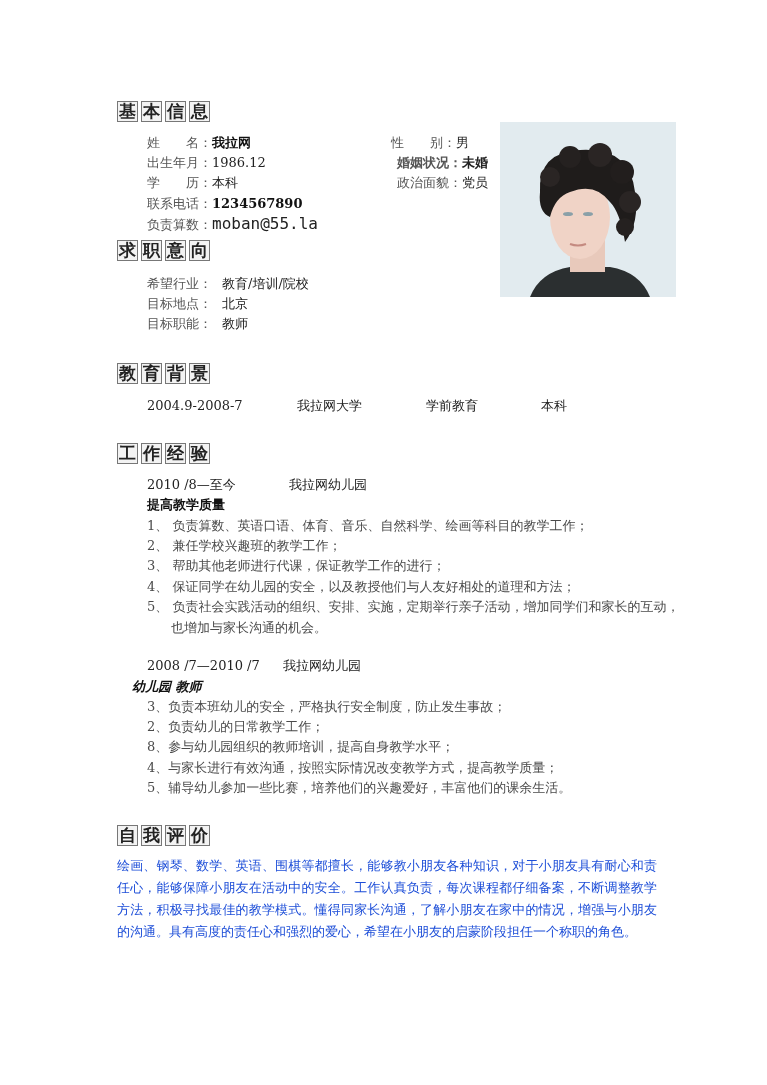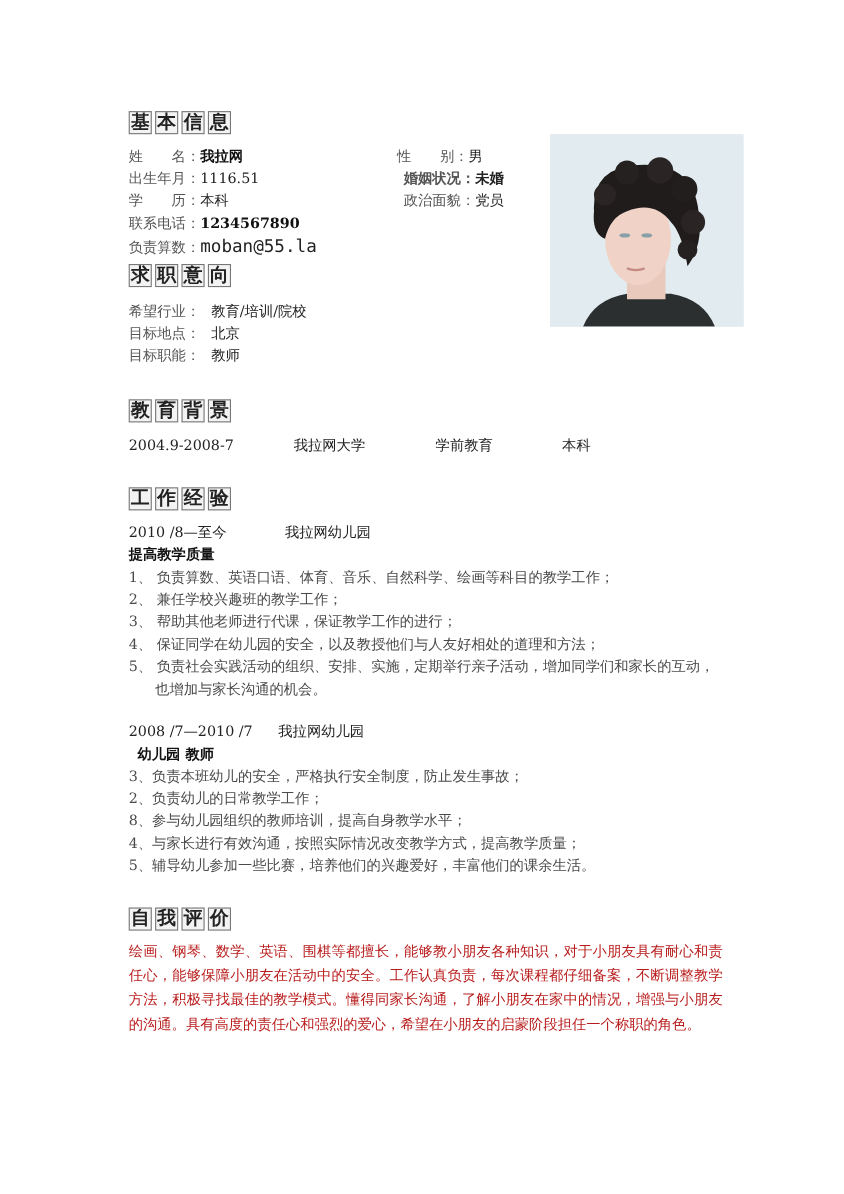--- a/index.html
+++ b/index.html
@@ -1,48 +1,48 @@
 <!DOCTYPE html>
 <html><head>
 <meta charset="utf-8">
 <style>
   html, body { margin: 0; padding: 0; background: #ffffff; }
   body { width: 767px; height: 1085px; position: relative; overflow: hidden;
          font-family: "DejaVu Serif", "Liberation Serif", serif; color: #3a3a3a; }
-  .line { position: absolute; font-size: 13px; line-height: 20px; white-space: nowrap; color: #4a4a4a; }
+  .line { position: absolute; font-size: 13px; line-height: 20px; white-space: nowrap; color: #4a4a4a; margin-left: 30px; }
   .lbl { color: #555; }
   .val { color: #222; }
   .bold { color: #111; font-weight: bold; }
   .heading { position: absolute; display: flex; gap: 3px; }
   .heading .ch { width: 21px; height: 21px; border: 1px solid #777; box-sizing: border-box;
                  font-size: 17px; line-height: 19px; text-align: center; color: #222;
                  background: #f3f3f3; font-weight: bold; overflow: hidden; }
   .photo { position: absolute; left: 500px; top: 122px; width: 176px; height: 175px; overflow: hidden;
            background: linear-gradient(180deg, #e4edf1 0%, #dde7ec 100%); }
-  .para { position: absolute; left: 117px; width: 540px; font-size: 13px; line-height: 22px; color: #b91c1c; text-align: justify; }
+  .para { position: absolute; left: 117px; width: 540px; font-size: 13px; line-height: 22px; color: #1d4ed8; text-align: justify; }
 </style>
 </head>
 <body>
 
 <div class="heading" style="left:117px; top:101px;">
   <span class="ch">基</span>
   <span class="ch">本</span>
   <span class="ch">信</span>
   <span class="ch">息</span>
 </div>
 
 <div class="line" style="left:117px; top:133px;">
   <span class="lbl">姓　　名：</span><span class="bold">我拉网</span>
 </div>
 <div class="line" style="left:361px; top:133px;">
   <span class="lbl">性　　别：</span><span class="val">男</span>
 </div>
 
 <div class="line" style="left:117px; top:153px;">
-  <span class="lbl">出生年月：</span><span class="val">1116.51</span>
+  <span class="lbl">出生年月：</span><span class="val">1986.12</span>
 </div>
 <div class="line" style="left:367px; top:153px;font-weight:bold;">
   <span class="lbl">婚姻状况：</span><span class="val">未婚</span>
 </div>
 
 <div class="line" style="left:117px; top:173px;">
   <span class="lbl">学　　历：</span><span class="val">本科</span>
 </div>
 <div class="line" style="left:367px; top:173px;">
   <span class="lbl">政治面貌：</span><span class="val">党员</span>
@@ -113,21 +113,21 @@
 <div class="line bold" style="left:117px; top:495px;">提高教学质量</div>
 <div class="line" style="left:117px; top:516px;">1、 负责算数、英语口语、体育、音乐、自然科学、绘画等科目的教学工作；</div>
 <div class="line" style="left:117px; top:536px;">2、 兼任学校兴趣班的教学工作；</div>
 <div class="line" style="left:117px; top:556px;">3、 帮助其他老师进行代课，保证教学工作的进行；</div>
 <div class="line" style="left:117px; top:577px;">4、 保证同学在幼儿园的安全，以及教授他们与人友好相处的道理和方法；</div>
 <div class="line" style="left:117px; top:597px;">5、 负责社会实践活动的组织、安排、实施，定期举行亲子活动，增加同学们和家长的互动，</div>
 <div class="line" style="left:141px; top:618px;">也增加与家长沟通的机会。</div>
 
 <div class="line val" style="left:117px; top:656px;">2008 /7—2010 /7</div>
 <div class="line val" style="left:253px; top:656px;">我拉网幼儿园</div>
-<div class="line bold" style="left:125px; top:677px;">幼儿园 教师</div>
+<div class="line bold" style="left:102px; top:677px;font-style:italic;">幼儿园 教师</div>
 <div class="line" style="left:117px; top:697px;">3、负责本班幼儿的安全，严格执行安全制度，防止发生事故；</div>
 <div class="line" style="left:117px; top:717px;">2、负责幼儿的日常教学工作；</div>
 <div class="line" style="left:117px; top:737px;">8、参与幼儿园组织的教师培训，提高自身教学水平；</div>
 <div class="line" style="left:117px; top:758px;">4、与家长进行有效沟通，按照实际情况改变教学方式，提高教学质量；</div>
 <div class="line" style="left:117px; top:778px;">5、辅导幼儿参加一些比赛，培养他们的兴趣爱好，丰富他们的课余生活。</div>
 
 <div class="heading" style="left:117px; top:825px;">
   <span class="ch">自</span>
   <span class="ch">我</span>
   <span class="ch">评</span>

